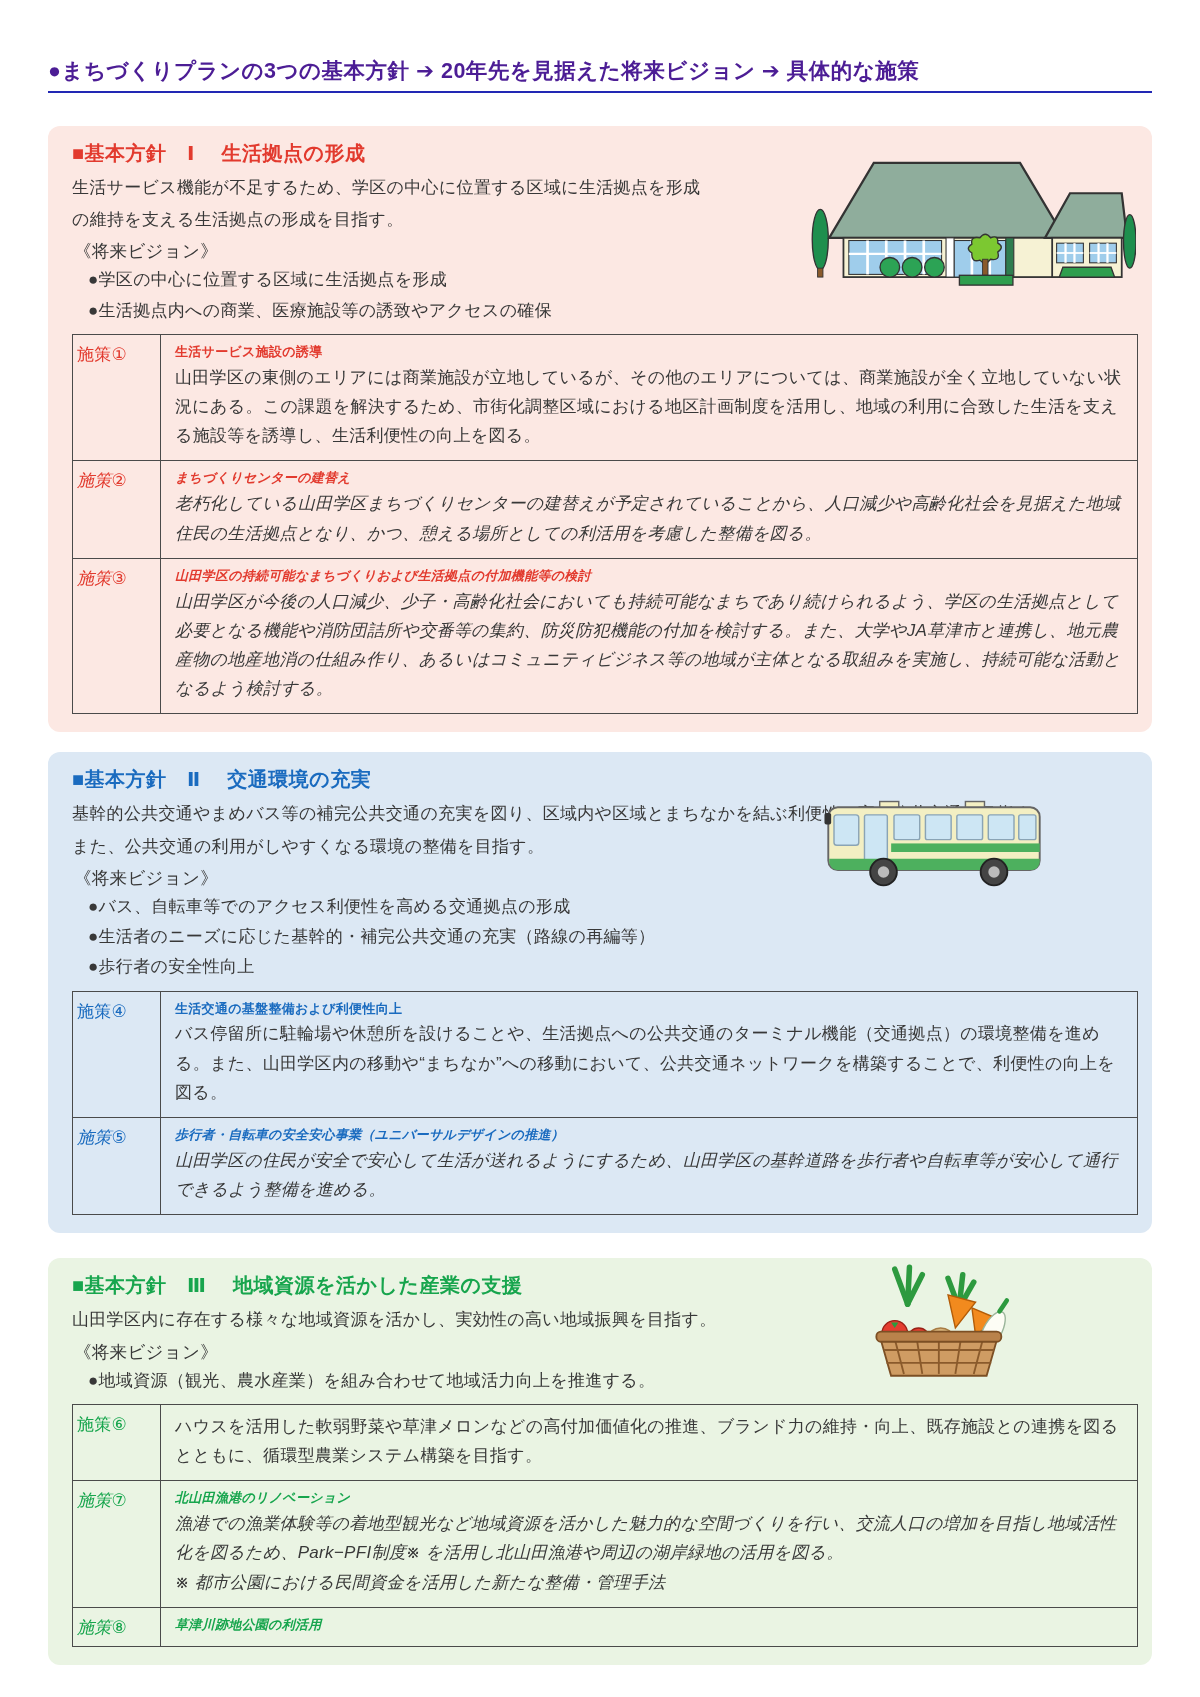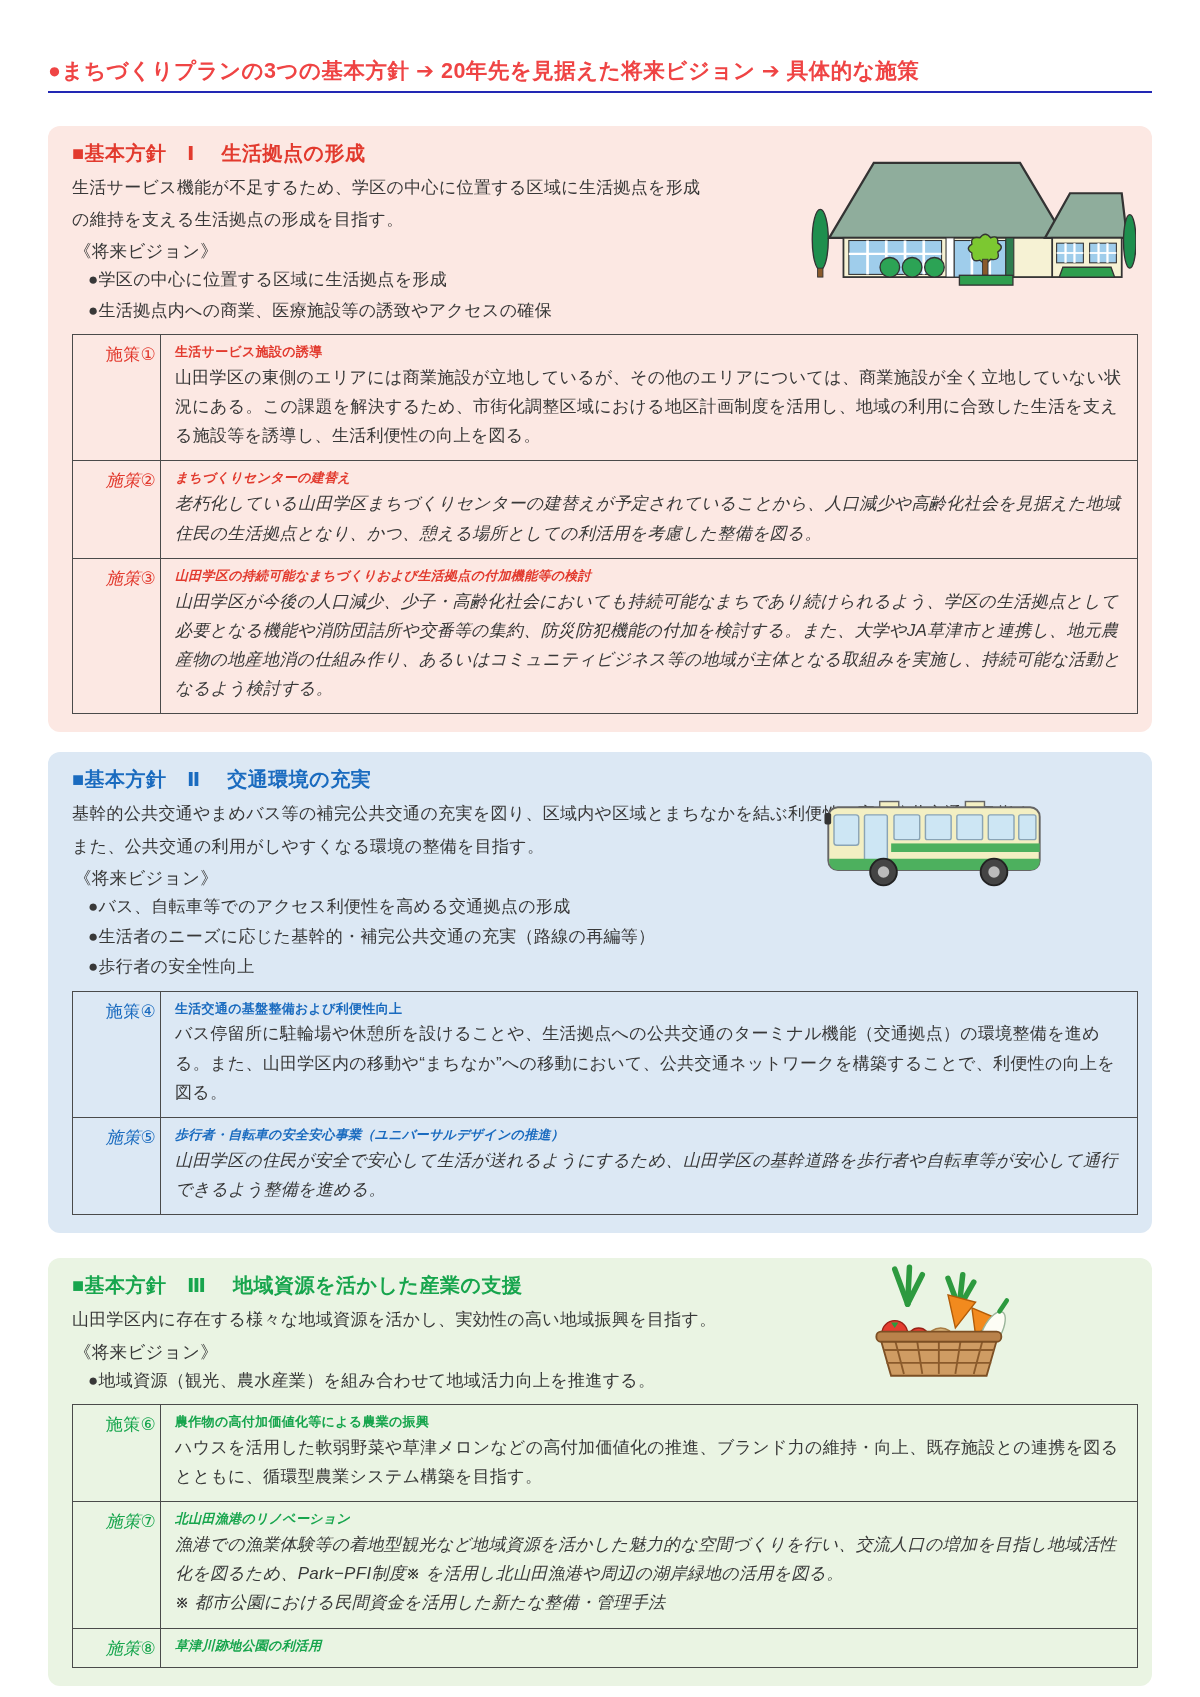--- a/index.html
+++ b/index.html
@@ -62,21 +62,21 @@
     border:1.6px solid #4a4a4a;
   }
   .measure-row {
     display:grid;
     grid-template-columns:88px 1fr;
   }
   .measure-row + .measure-row { border-top:1.3px solid #4a4a4a;font-style:italic; }
   .m-label {
     border-right:1.3px solid #4a4a4a;
     padding:8px 4px 4px 4px;
-    text-align:right;
+    text-align:left;
     font-size:17px;
     color:var(--accent);
     letter-spacing:0.3px;
   }
   .m-content { padding:7px 12px 10px 14px; }
   .m-title {
     font-size:13px;
     font-weight:bold;
     color:var(--accent);
     line-height:1.6;
@@ -92,21 +92,21 @@
   .illus { position:absolute; }
   .illus-building { top:18px; right:16px; width:330px; height:152px; }
   .illus-bus { top:40px; right:104px; width:228px; height:100px; }
   .illus-basket { top:2px; right:138px; width:154px; height:124px; }
 </style>
 </head>
 <body>
 
 <div class="page">
 
-  <div class="page-title" style="color: #ef4444; border-bottom-color: rgb(34, 40, 180);">●まちづくりプランの3つの基本方針 ➔ 20年先を見据えた将来ビジョン ➔ 具体的な施策</div>
+  <div class="page-title" style="color: #4c1d95; border-bottom-color: rgb(34, 40, 180);">●まちづくりプランの3つの基本方針 ➔ 20年先を見据えた将来ビジョン ➔ 具体的な施策</div>
 
   <section class="policy s1" style="--accent: #e23a2e; --bg: #fce8e3;">
     <h2 class="sec-header">■基本方針　Ⅰ　 生活拠点の形成</h2>
     <p class="intro-line">生活サービス機能が不足するため、学区の中心に位置する区域に生活拠点を形成</p>
     <p class="intro-line">の維持を支える生活拠点の形成を目指す。</p>
     <p class="vision-label">《将来ビジョン》</p>
     <ul class="vision-list">
       <li class="vision-item">●学区の中心に位置する区域に生活拠点を形成</li>
       <li class="vision-item">●生活拠点内への商業、医療施設等の誘致やアクセスの確保</li>
     </ul>
@@ -235,21 +235,20 @@
     <h2 class="sec-header">■基本方針　Ⅲ　 地域資源を活かした産業の支援</h2>
     <p class="intro-line">山田学区内に存在する様々な地域資源を活かし、実効性の高い地域振興を目指す。</p>
     <p class="vision-label">《将来ビジョン》</p>
     <ul class="vision-list">
       <li class="vision-item">●地域資源（観光、農水産業）を組み合わせて地域活力向上を推進する。</li>
     </ul>
     <div class="measures">
       <div class="measure-row">
         <div class="m-label">施策⑥</div>
         <div class="m-content">
-          <div class="m-title">農作物の高付加価値化等による農業の振興</div>
           <div class="m-body">ハウスを活用した軟弱野菜や草津メロンなどの高付加価値化の推進、ブランド力の維持・向上、既存施設との連携を図るとともに、循環型農業システム構築を目指す。</div>
         </div>
       </div>
       <div class="measure-row">
         <div class="m-label">施策⑦</div>
         <div class="m-content">
           <div class="m-title">北山田漁港のリノベーション</div>
           <div class="m-body">漁港での漁業体験等の着地型観光など地域資源を活かした魅力的な空間づくりを行い、交流人口の増加を目指し地域活性化を図るため、Park−PFI制度※ を活用し北山田漁港や周辺の湖岸緑地の活用を図る。</div>
           <div class="m-note">※ 都市公園における民間資金を活用した新たな整備・管理手法</div>
         </div>

